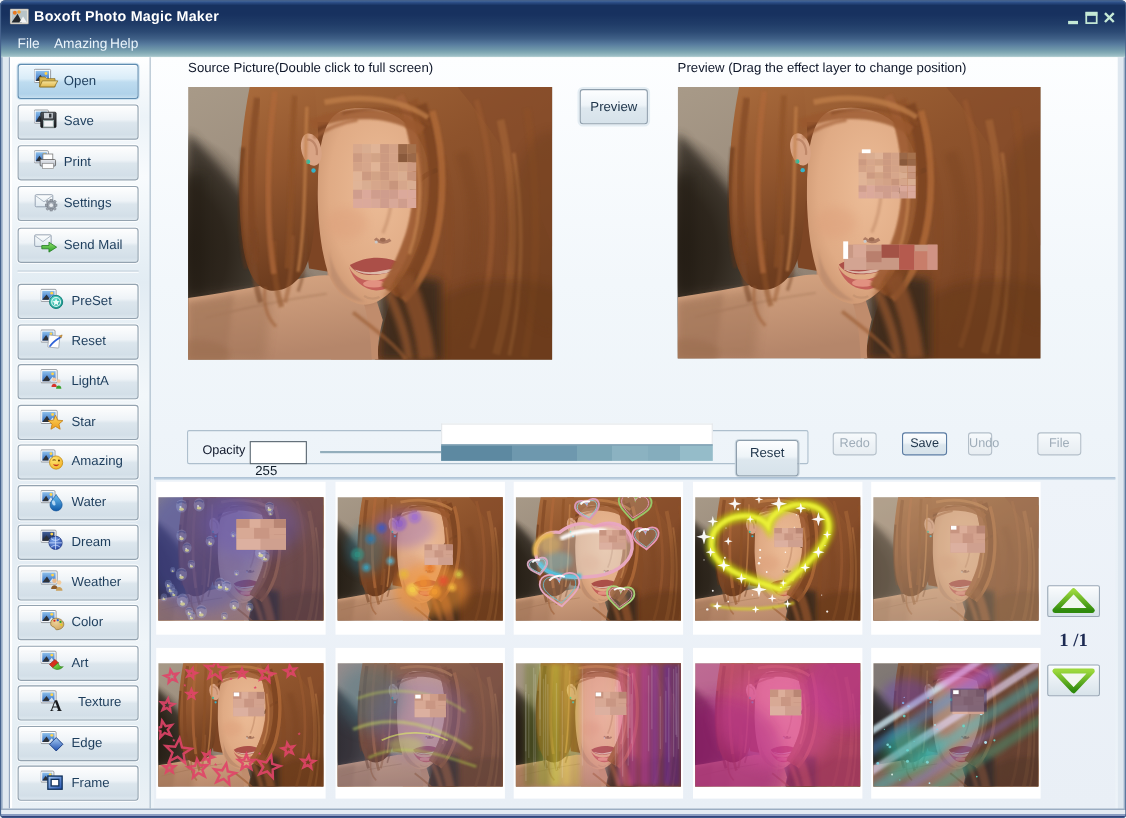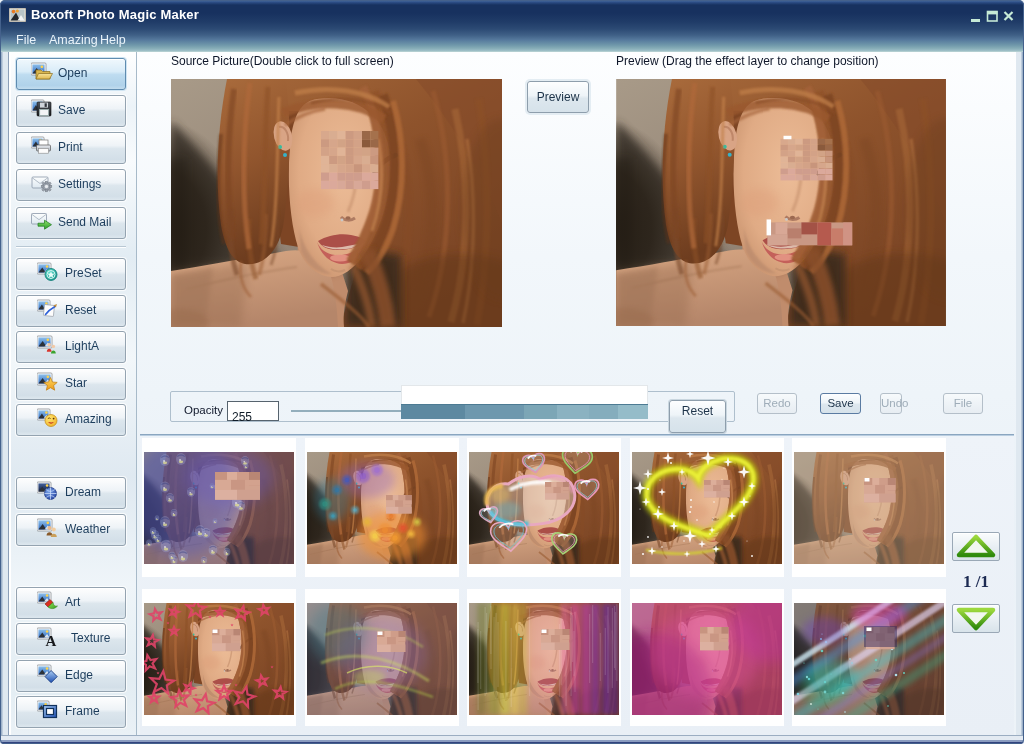--- a/index.html
+++ b/index.html
@@ -197,20 +197,34 @@
           <path d="M6.5,9.6 L9.36,6.050000000000001 L11.6,9.6 Z" fill="#e8eef2" opacity=".9"></path>
           <circle cx="9.36" cy="3.52" r="1.3" fill="#ffd24a"></circle>
         </g>
         <circle cx="14" cy="12.5" r="6" fill="url(#gSmile)" stroke="#c08a10" stroke-width=".7"></circle>
         <path d="M10.8,10.6 Q12.2,9.2 13.6,10.6" stroke="#7a4a08" stroke-width="1" fill="none"></path>
         <circle cx="16.6" cy="10.6" r=".9" fill="#5a3606"></circle>
         <path d="M11,14 Q14,17.6 17,14 Q14.6,14.8 11,14 Z" fill="#c03020"></path>
       </svg>
       <div class="lbl" style="left:48px">Amazing</div>
     </div>
+    <div class="abs sbtn" style="top:440.5px">
+      <svg style="left:20px;top:3px" width="24" height="22" viewBox="0 0 24 22">
+        <g transform="translate(0,1)">
+          <rect x="0" y="0" width="13" height="11" rx="1" fill="#fff" stroke="#8a8f96" stroke-width=".8"></rect>
+          <rect x="1.4" y="1.4" width="10.2" height="8.2" fill="url(#gSky)"></rect>
+          <path d="M1.4,9.6 L4.94,4.62 L8.06,9.6 Z" fill="#2c3138"></path>
+          <path d="M6.5,9.6 L9.36,6.050000000000001 L11.6,9.6 Z" fill="#e8eef2" opacity=".9"></path>
+          <circle cx="9.36" cy="3.52" r="1.3" fill="#ffd24a"></circle>
+        </g>
+        <path d="M14,4.5 C15.8,8 19.5,10.5 19.5,14 A5.5,5.5 0 0 1 8.5,14 C8.5,10.5 12.2,8 14,4.5 Z" fill="url(#gDropB)" stroke="#0c4f96" stroke-width=".6"></path>
+        <ellipse cx="11.8" cy="12.2" rx="1.5" ry="2.4" fill="#cfeafe" opacity=".8" transform="rotate(-18 11.8 12.2)"></ellipse>
+      </svg>
+      <div class="lbl" style="left:48px">Water</div>
+    </div>
     <div class="abs sbtn" style="top:477.0px">
       <svg style="left:20px;top:3px" width="24" height="22" viewBox="0 0 24 22">
         <g transform="translate(0,1)">
           <rect x="0" y="0" width="14" height="11" rx="1" fill="#fff" stroke="#8a8f96" stroke-width=".8"></rect>
           <rect x="1.4" y="1.4" width="11.2" height="8.2" fill="url(#gSkyD)"></rect>
           <path d="M1.4,9.6 L5.32,4.62 L8.68,9.6 Z" fill="#2c3138"></path>
           <path d="M7.0,9.6 L10.08,6.050000000000001 L12.6,9.6 Z" fill="#e8eef2" opacity=".9"></path>
           <circle cx="10.08" cy="3.52" r="1.3" fill="#ffd24a"></circle>
         </g>
         <circle cx="13.5" cy="12.5" r="6" fill="url(#gGlobe)" stroke="#16307c" stroke-width=".7"></circle>
@@ -226,20 +240,37 @@
           <path d="M1.4,10.6 L5.7,5.04 L9.3,10.6 Z" fill="#2c3138"></path>
           <path d="M7.5,10.6 L10.799999999999999,6.6000000000000005 L13.6,10.6 Z" fill="#e8eef2" opacity=".9"></path>
           <circle cx="10.799999999999999" cy="3.84" r="1.3" fill="#ffd24a"></circle>
         </g>
         <circle cx="12.5" cy="10" r="2" fill="#e9b98a"></circle>
         <path d="M9.5,17.5 C9.5,13 15.5,13 15.5,17.5 Z" fill="#8a5a2a"></path>
         <circle cx="16.8" cy="11.6" r="2" fill="#f3cd9e"></circle>
         <path d="M13.8,19 C13.8,14.6 19.8,14.6 19.8,19 Z" fill="#caa05c"></path>
       </svg>
       <div class="lbl" style="left:48px">Weather</div>
+    </div>
+    <div class="abs sbtn" style="top:550.0px">
+      <svg style="left:20px;top:3px" width="24" height="22" viewBox="0 0 24 22">
+        <g transform="translate(0,1)">
+          <rect x="0" y="0" width="14" height="11" rx="1" fill="#fff" stroke="#8a8f96" stroke-width=".8"></rect>
+          <rect x="1.4" y="1.4" width="11.2" height="8.2" fill="url(#gSky)"></rect>
+          <path d="M1.4,9.6 L5.32,4.62 L8.68,9.6 Z" fill="#2c3138"></path>
+          <path d="M7.0,9.6 L10.08,6.050000000000001 L12.6,9.6 Z" fill="#e8eef2" opacity=".9"></path>
+          <circle cx="10.08" cy="3.52" r="1.3" fill="#ffd24a"></circle>
+        </g>
+        <path d="M13.5,8 C18,8 21,10.5 21,13.5 C21,16.5 18,18.5 14.5,18.5 C13,18.5 13.4,16.6 12.2,16.2 C10.4,15.7 9,14.9 9,12.9 C9,10 10.8,8 13.5,8 Z" fill="url(#gPal)" stroke="#8a6a28" stroke-width=".6"></path>
+        <circle cx="12.5" cy="10.3" r="1" fill="#d82a20"></circle>
+        <circle cx="15.5" cy="9.8" r="1" fill="#2a58d8"></circle>
+        <circle cx="18" cy="11.4" r="1" fill="#28a428"></circle>
+        <circle cx="18.8" cy="14" r="1" fill="#e8d018"></circle>
+      </svg>
+      <div class="lbl" style="left:48px">Color</div>
     </div>
     <div class="abs sbtn" style="top:586.5px">
       <svg style="left:20px;top:3px" width="24" height="22" viewBox="0 0 24 22">
         <g transform="translate(0,1)">
           <rect x="0" y="0" width="14" height="11" rx="1" fill="#fff" stroke="#8a8f96" stroke-width=".8"></rect>
           <rect x="1.4" y="1.4" width="11.2" height="8.2" fill="url(#gSky)"></rect>
           <path d="M1.4,9.6 L5.32,4.62 L8.68,9.6 Z" fill="#2c3138"></path>
           <path d="M7.0,9.6 L10.08,6.050000000000001 L12.6,9.6 Z" fill="#e8eef2" opacity=".9"></path>
           <circle cx="10.08" cy="3.52" r="1.3" fill="#ffd24a"></circle>
         </g>
@@ -555,21 +586,21 @@
         <rect x="216" y="150" width="12" height="17" fill="#c87d6a"></rect>
         <rect x="228" y="144" width="9" height="23" fill="#d09384"></rect>
         <rect x="152" y="156" width="20" height="11" fill="#d3a492"></rect>
       </g>
       <rect x="151" y="141" width="4.5" height="16" fill="#fff"></rect>
       <rect x="168" y="57" width="8" height="3.5" fill="#fff"></rect>
     </svg>
     <div class="abs btn" style="left:527px;top:81px;width:62px;height:32px;line-height:30px;box-shadow:0 0 0 2px #e4edf3">Preview</div>
     <div class="abs" id="opabox"></div>
     <div class="abs glabel" style="left:184px;top:404px;font-size:11.5px">Opacity</div>
-    <div class="abs" style="left:227px;top:401px;width:52px;height:20px;border:1px solid #56636e;background:#fff;font-size:12px;color:#101c28;padding:8px 0 0 4px">255</div>
+    <div class="abs" style="left:227px;top:401px;width:52px;height:20px;border:1px solid #56636e;background:#fff;font-size:12px;color:#101c28;padding:19px 0 0 4px">255</div>
     <div class="abs" style="left:291px;top:410px;width:110px;height:2px;background:#93aebc"></div>
     <div class="abs" style="left:401px;top:385px;width:247px;height:19px;background:#fff;border:1px solid #e3e7ea;border-bottom:none"></div>
     <div class="abs" style="left:401px;top:404px;width:247px;height:15px;background:linear-gradient(90deg,#5d89a1 0 26%,#6e98ae 26% 50%,#7ca6b6 50% 63%,#8bb2c1 63% 76%,#85adbd 76% 88%,#95bcc9 88% 100%);border-top:1px solid #4d7b93"></div>
     <div class="abs btn" style="left:669px;top:400px;width:57px;height:33px;line-height:20px;box-shadow:0 0 0 1px #c9d6df">Reset</div>
     <div class="abs btn dis" style="left:757px;top:393px;width:40px;height:21px;line-height:19px;font-size:11.5px">Redo</div>
     <div class="abs btn" style="left:820px;top:393px;width:41px;height:21px;line-height:19px;font-size:11.5px;border-color:#5a7ba2">Save</div>
     <div class="abs btn dis" style="left:880px;top:393px;width:22px;height:21px;line-height:19px;font-size:11.5px">Undo</div>
     <div class="abs btn dis" style="left:943px;top:393px;width:40px;height:21px;line-height:19px;font-size:11.5px">File</div>
     <div class="abs" style="left:140px;top:434px;width:874px;height:1px;background:#8aa6c0"></div>
     <div class="abs" style="left:140px;top:435px;width:874px;height:1px;background:#b9cde0"></div>

